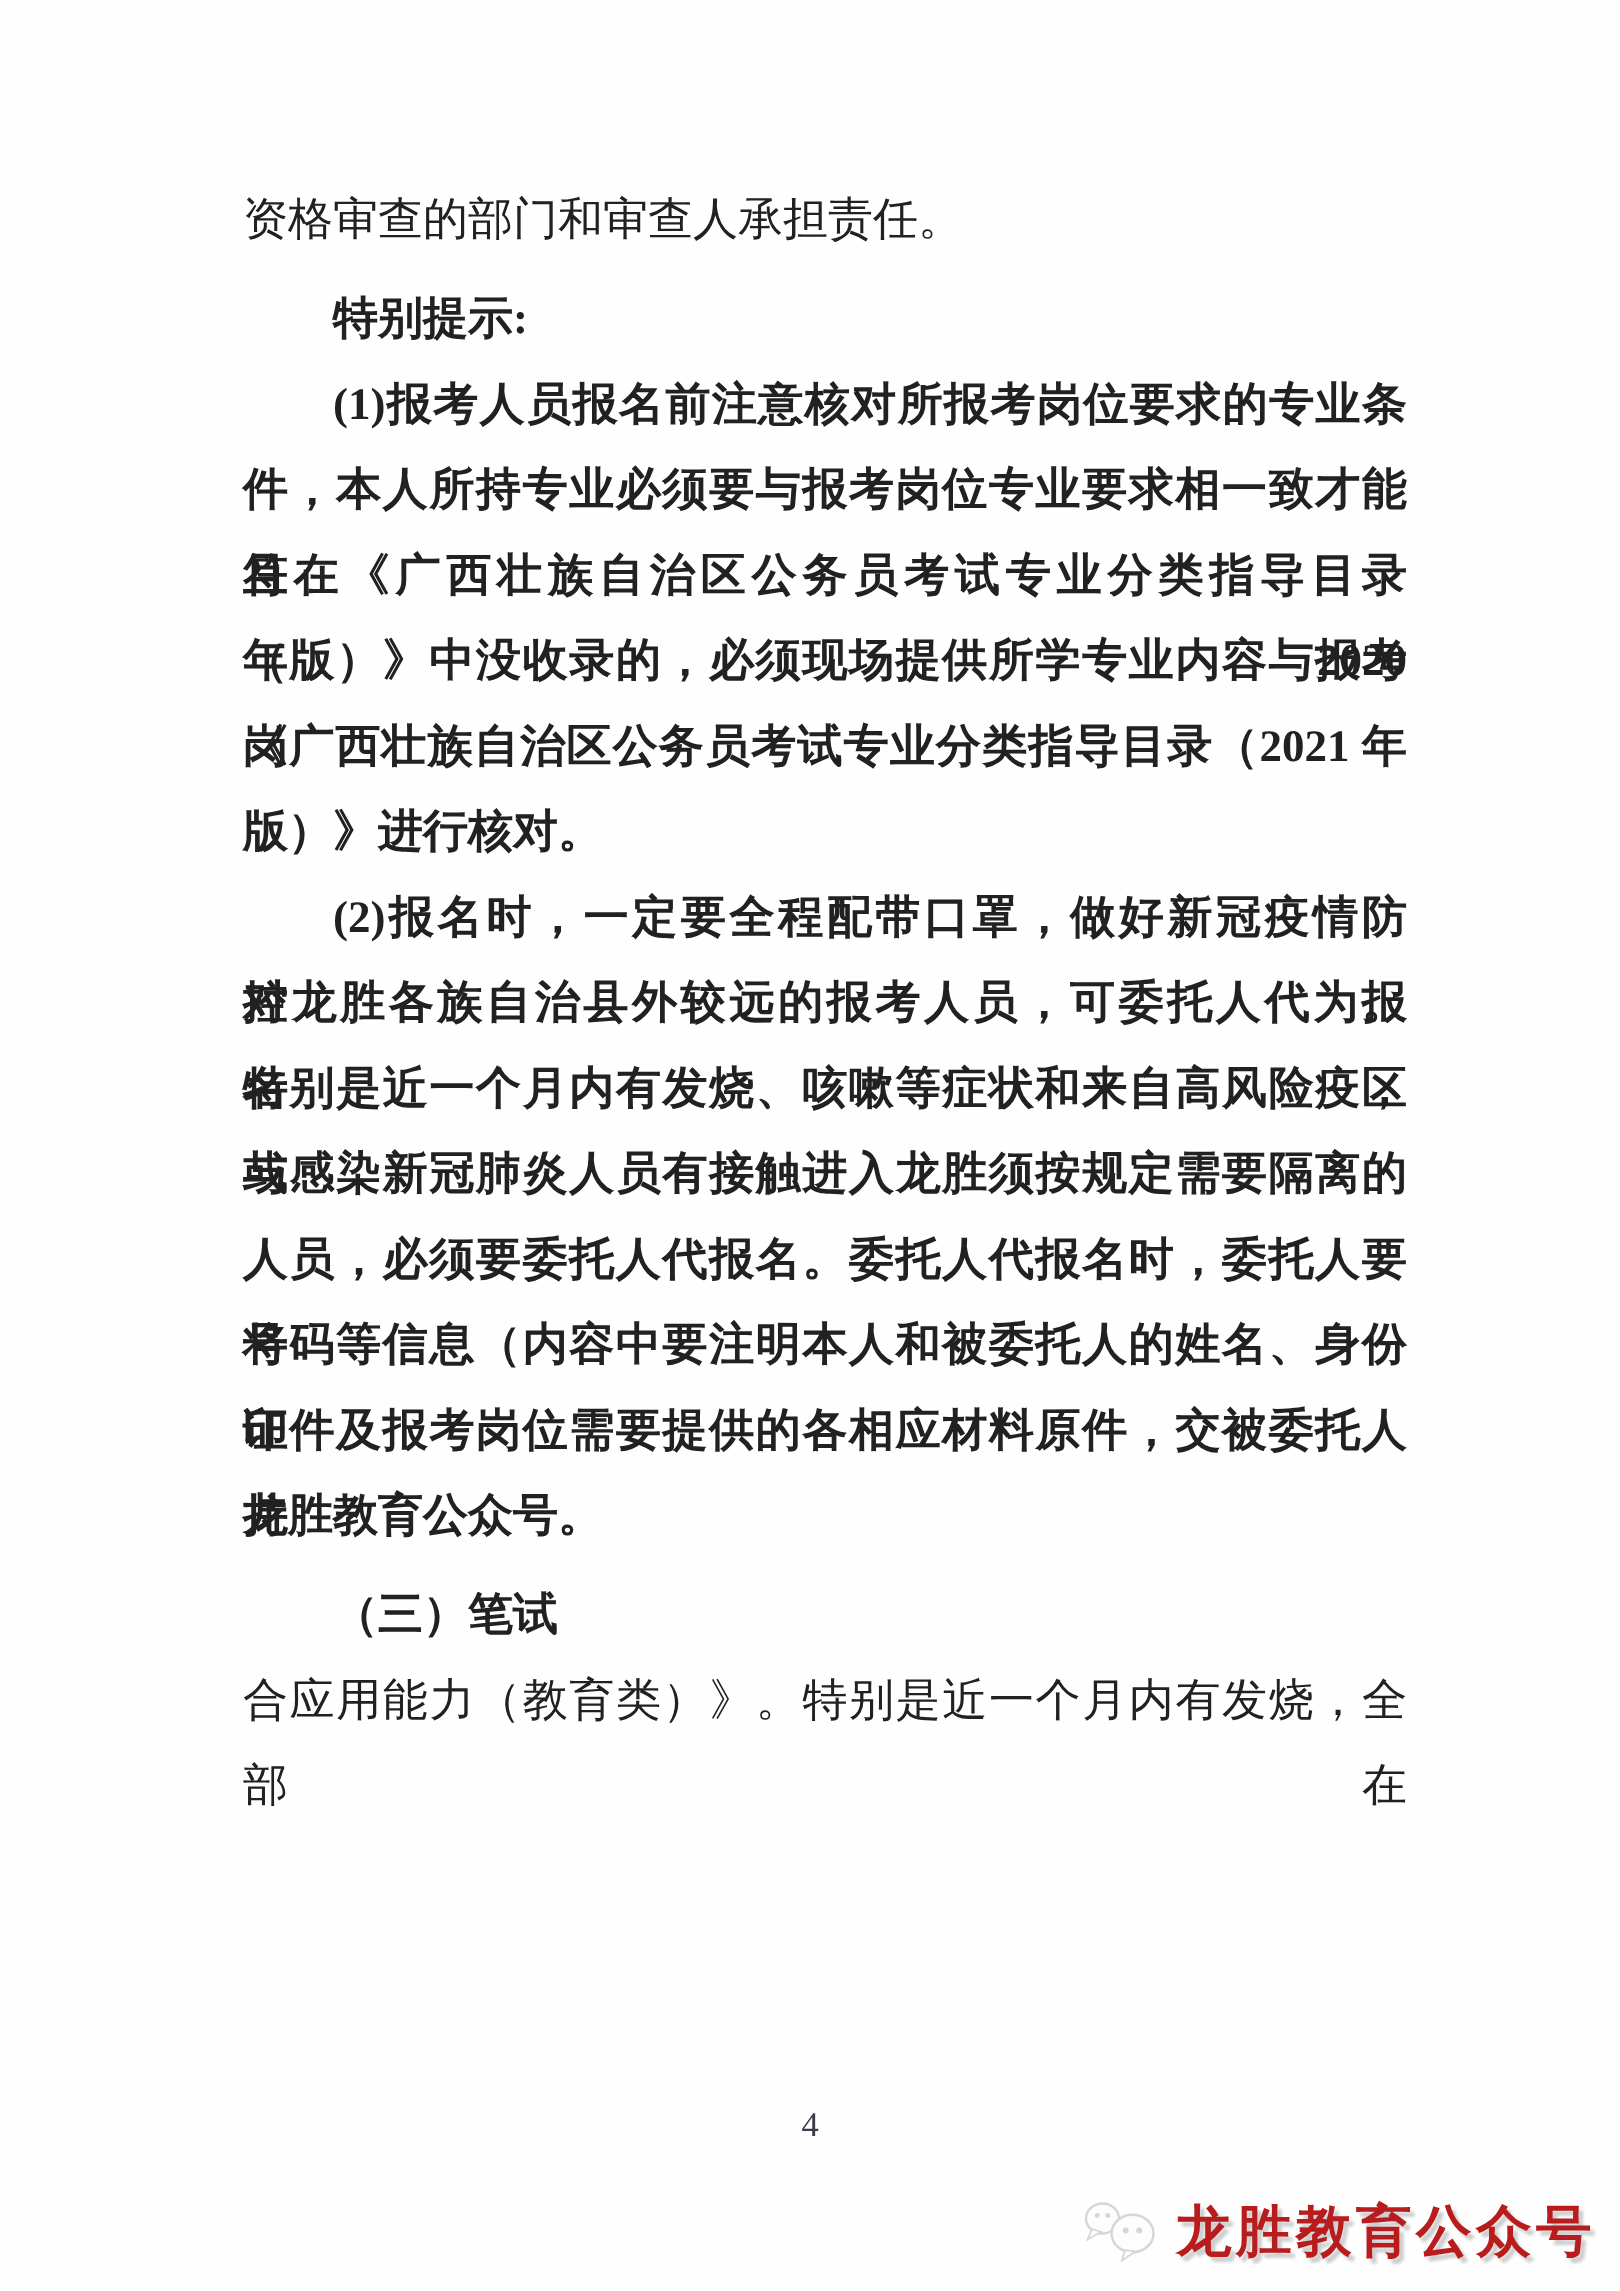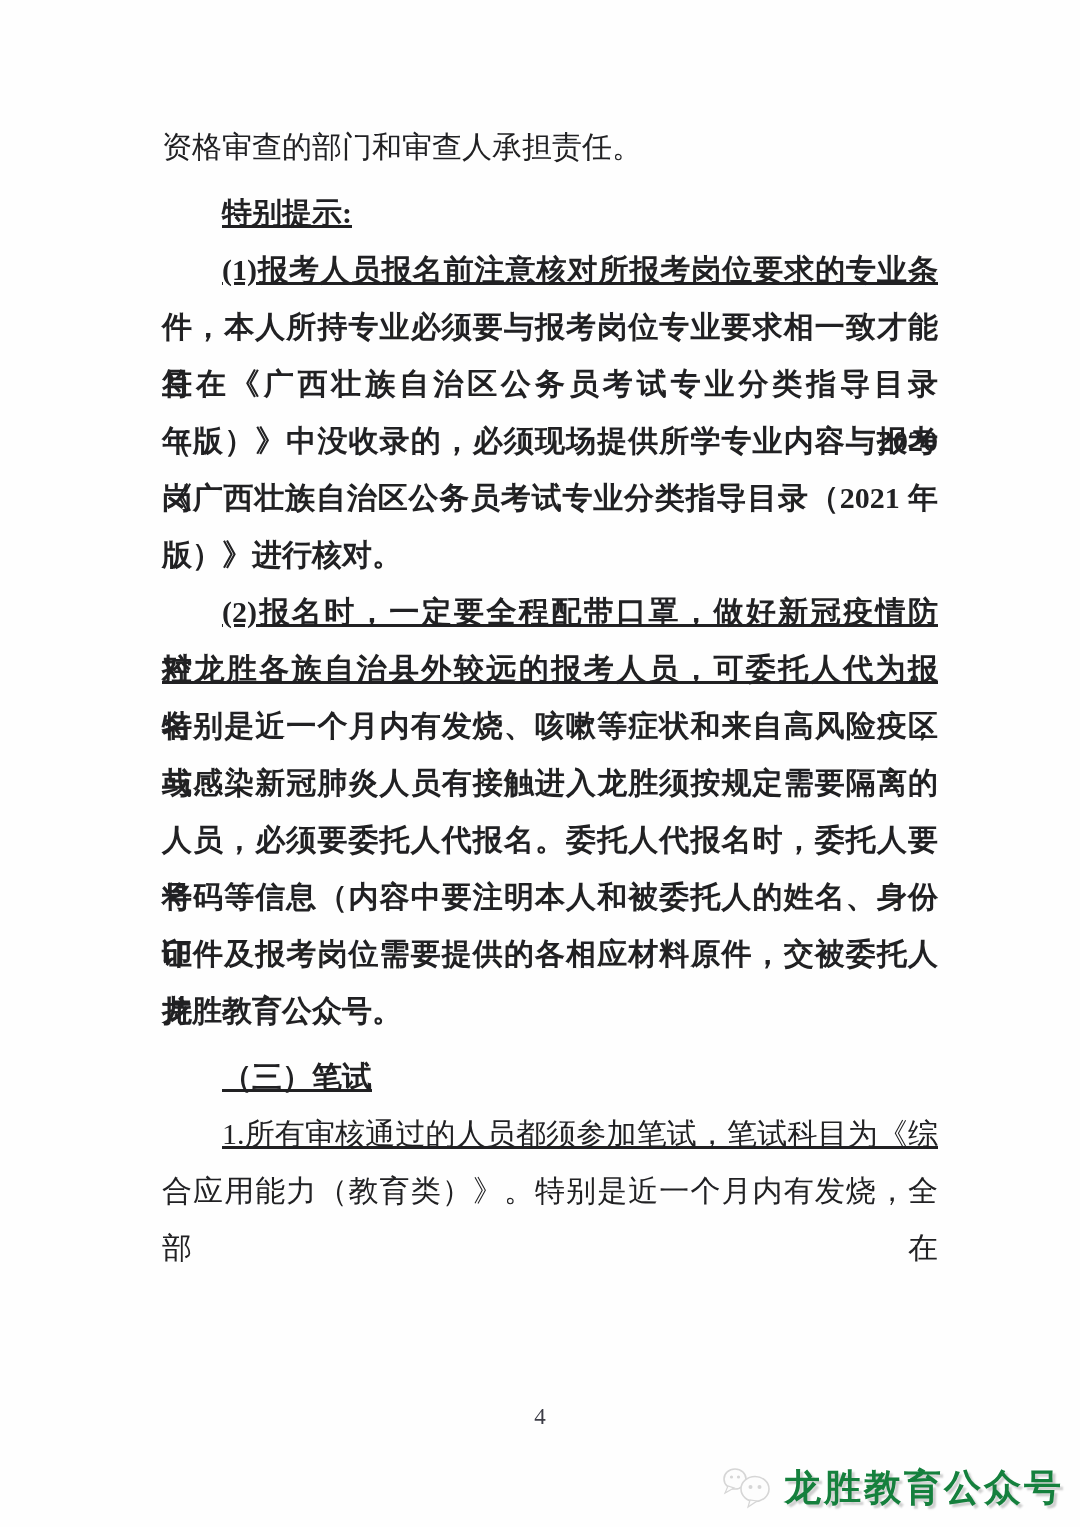--- a/index.html
+++ b/index.html
@@ -28,21 +28,21 @@
     font-size: 30px;
     white-space: nowrap;
   }
   .line.justify {
     white-space: normal;
     text-align: justify;
     text-align-last: justify;
     text-justify: inter-character;
   }
   .line.bold { font-weight: bold; }
-  .line.indent { text-indent: 60px; text-decoration: underline; }
+  .line.indent { text-indent: 60px; }
   .line.gap { margin-top: 9px; }
   .page-number {
     position: absolute;
     top: 1404px;
     left: 0;
     width: 1080px;
     text-align: center;
     font-size: 23px;
     color: #3c3c46;
     font-family: "Liberation Serif", "DejaVu Serif", serif;
@@ -58,21 +58,21 @@
   .wm-icon {
     display: inline-block;
     width: 52px;
     height: 46px;
   }
   .wm-text {
     font-family: "Liberation Sans", "DejaVu Sans", sans-serif;
     font-size: 37px;
     font-weight: bold;
     letter-spacing: 3px;
-    color: #15803d;
+    color: #b91c1c;
     text-shadow: 3px 3px 2px #cecece, -1px -1px 1px #ffffff;
   }
 </style>
 </head>
 <body>
 
 <div class="page">
 
   <div class="content">
       <div class="line">资格审查的部门和审查人承担责任。</div>
@@ -85,21 +85,20 @@
       <div class="line bold">版）》进行核对。</div>
       <div class="line bold indent justify">(2)报名时，一定要全程配带口罩，做好新冠疫情防控。</div>
       <div class="line bold justify">对龙胜各族自治县外较远的报考人员，可委托人代为报名，</div>
       <div class="line bold justify">特别是近一个月内有发烧、咳嗽等症状和来自高风险疫区或</div>
       <div class="line bold justify">与感染新冠肺炎人员有接触进入龙胜须按规定需要隔离的</div>
       <div class="line bold justify">人员，必须要委托人代报名。委托人代报名时，委托人要将</div>
       <div class="line bold justify">号码等信息（内容中要注明本人和被委托人的姓名、身份证</div>
       <div class="line bold justify">印件及报考岗位需要提供的各相应材料原件，交被委托人持</div>
       <div class="line bold">龙胜教育公众号。</div>
       <div class="line bold indent gap">（三）笔试</div>
-      <div class="line indent justify">1.所有审核通过的人员都须参加笔试，笔试科目为《综</div>
       <div class="line justify">合应用能力（教育类）》。特别是近一个月内有发烧，全部在</div>
     </div>
 
   <div class="page-number">4</div>
 
   <div class="watermark">
     <span class="wm-icon">
       <svg viewBox="0 0 52 46" width="52" height="46" xmlns="http://www.w3.org/2000/svg">
 
         <ellipse cx="13" cy="14" rx="11" ry="10" fill="#fdfdfd" stroke="#d6d6d6" stroke-width="1.6"></ellipse>

